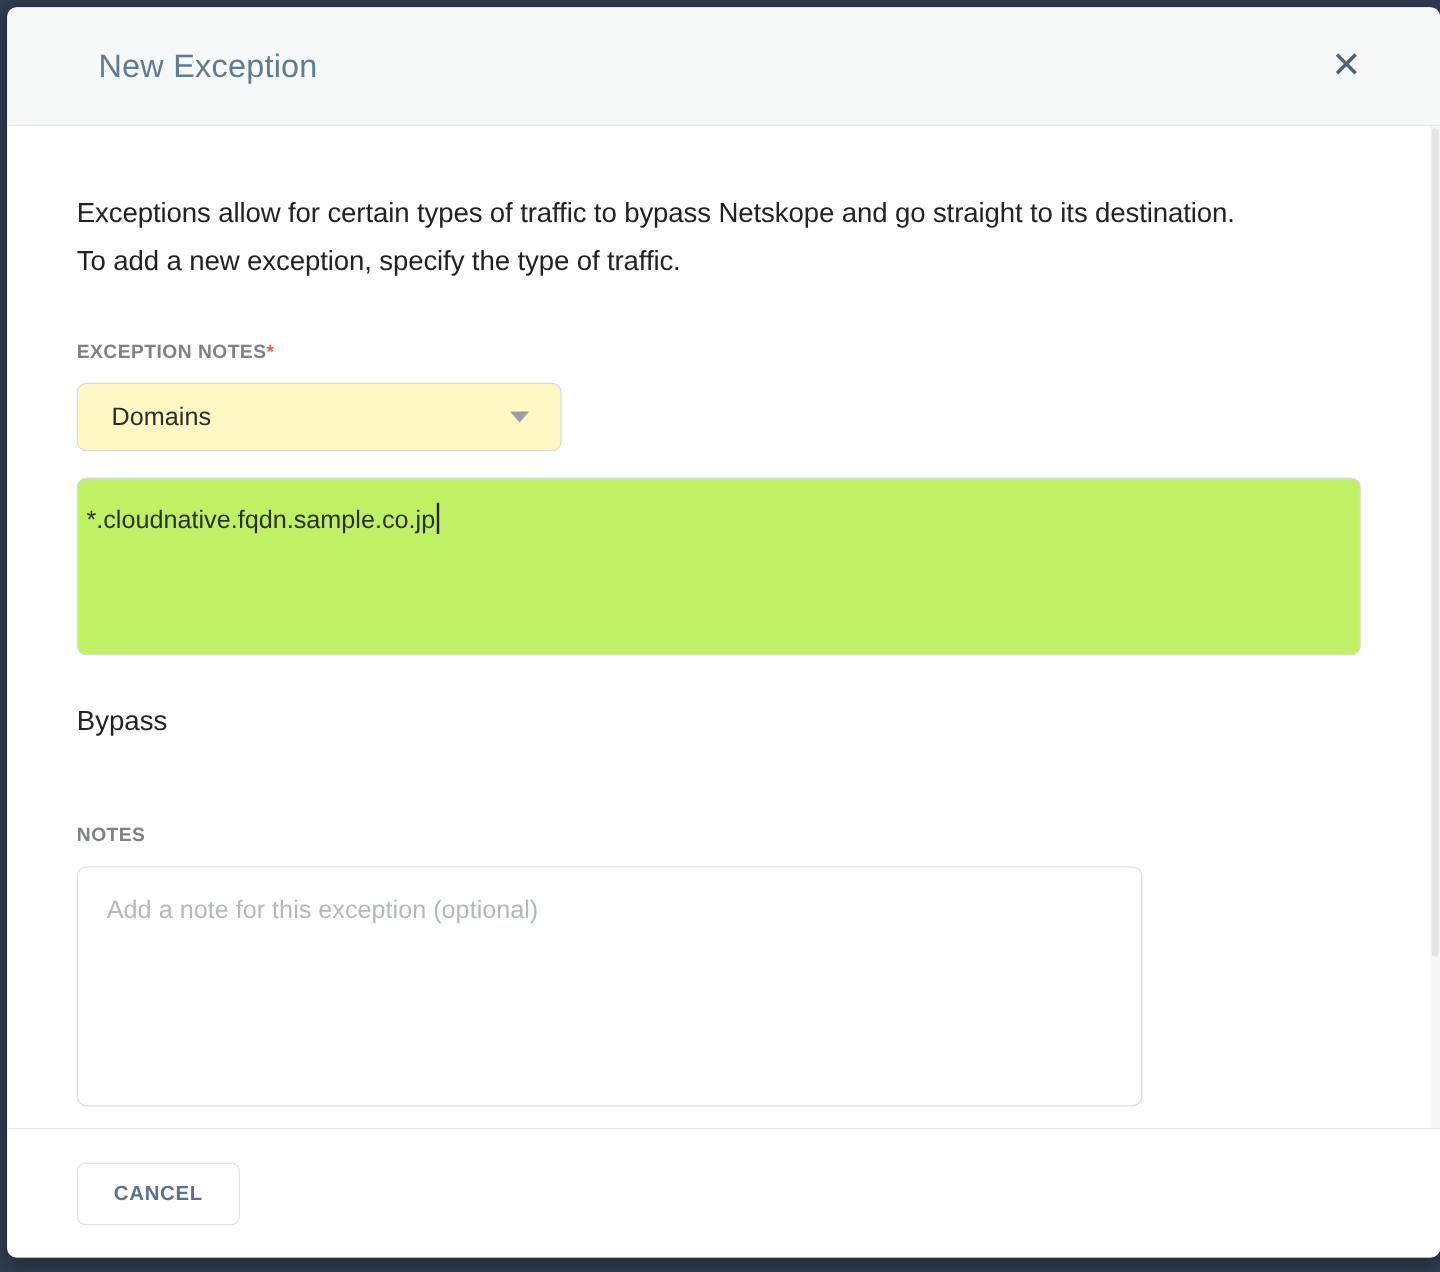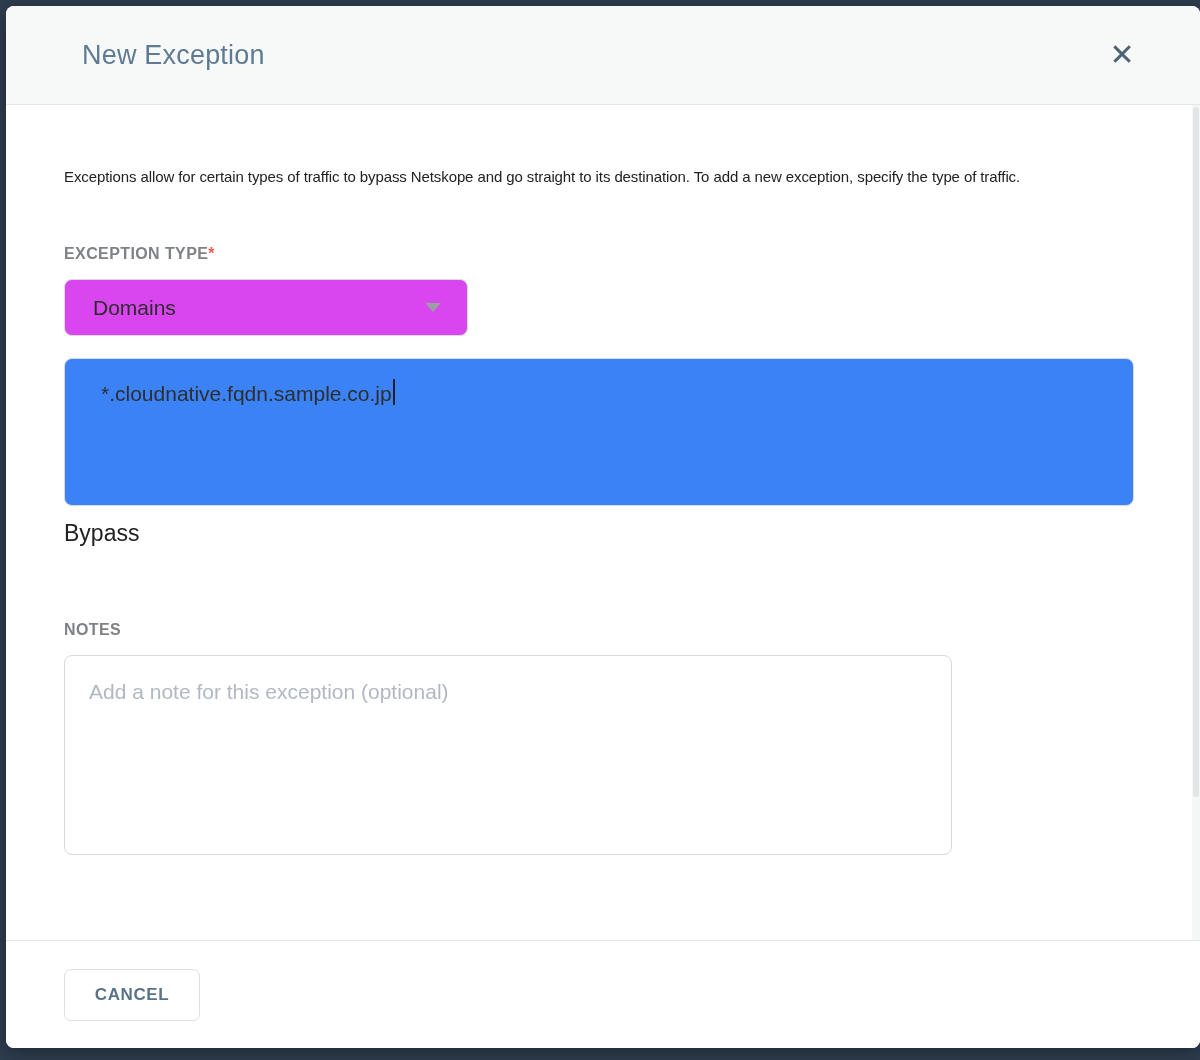--- a/index.html
+++ b/index.html
@@ -52,41 +52,41 @@
   }
   
   .modal-body {
     flex: 1 1 auto;
     position: relative;
     overflow: hidden;
     background: #ffffff;
     padding: 52px 67px 0 58px;
   }
   .description {
-    font-size: 15px;
+    font-size: 23px;
     line-height: 40px;
     color: #222222;
     max-width: 985px;
     letter-spacing: -0.1px;
   }
   .field-label {
     margin-top: 48px;
     font-size: 16px;
     font-weight: 700;
     letter-spacing: 0.4px;
     color: #7f8285;
   }
   .required-marker { color: #f15b4d; font-weight: 700; }
   .select-box {
     margin-top: 16px;
     width: 404px;
     height: 57px;
     border: 1px solid #d8dadc;
     border-radius: 8px;
-    background: #d946ef;
+    background: #fef9c3;
     display: flex;
     align-items: center;
     padding: 0 26px 0 28px;
     cursor: pointer;
   }
   .select-value {
     font-size: 21px;
     color: #2c2c2c;
     flex: 1;
   }
@@ -95,37 +95,37 @@
     border-left: 8px solid transparent;
     border-right: 8px solid transparent;
     border-top: 9px solid #999fa4;
   }
   .domains-box {
     margin-top: 22px;
     width: 1070px;
     height: 148px;
     border: 1px solid #d8dadc;
     border-radius: 8px;
-    background: #3b82f6;
-    padding: 20px 36px;
+    background: #bef264;
+    padding: 20px 7px;
     font-size: 21px;
     color: #2e2e2e;
     cursor: text;
   }
   .text-cursor {
     display: inline-block;
     width: 2px;
     height: 26px;
     background: #222;
     vertical-align: text-bottom;
     margin-left: 1px;
   }
   .action-label { margin-top: 62px; }
   .action-value {
-    margin-top: 7px;
+    margin-top: 34px;
     font-size: 23px;
     line-height: 40px;
     color: #222222;
   }
   .action-desc {
     font-size: 23px;
     line-height: 40px;
     color: #222222;
   }
   .notes-label { margin-top: 68px; }
@@ -209,21 +209,21 @@
     <div class="header-spacer"></div>
     <button class="close-btn">
       <span class="close-glyph">✕</span>
     </button>
   </div>
 
   <div class="modal-body">
 
     <div class="description">Exceptions allow for certain types of traffic to bypass Netskope and go straight to its destination. To add a new exception, specify the type of traffic.</div>
 
-    <div class="field-label"><span>EXCEPTION TYPE</span><span class="required-marker">*</span></div>
+    <div class="field-label"><span>EXCEPTION NOTES</span><span class="required-marker">*</span></div>
 
     <div class="select-box">
       <span class="select-value">Domains</span>
       <span class="caret-down"></span>
     </div>
 
     <div class="domains-box">
       <span>*.cloudnative.fqdn.sample.co.jp</span><span class="text-cursor"></span>
     </div>
 

